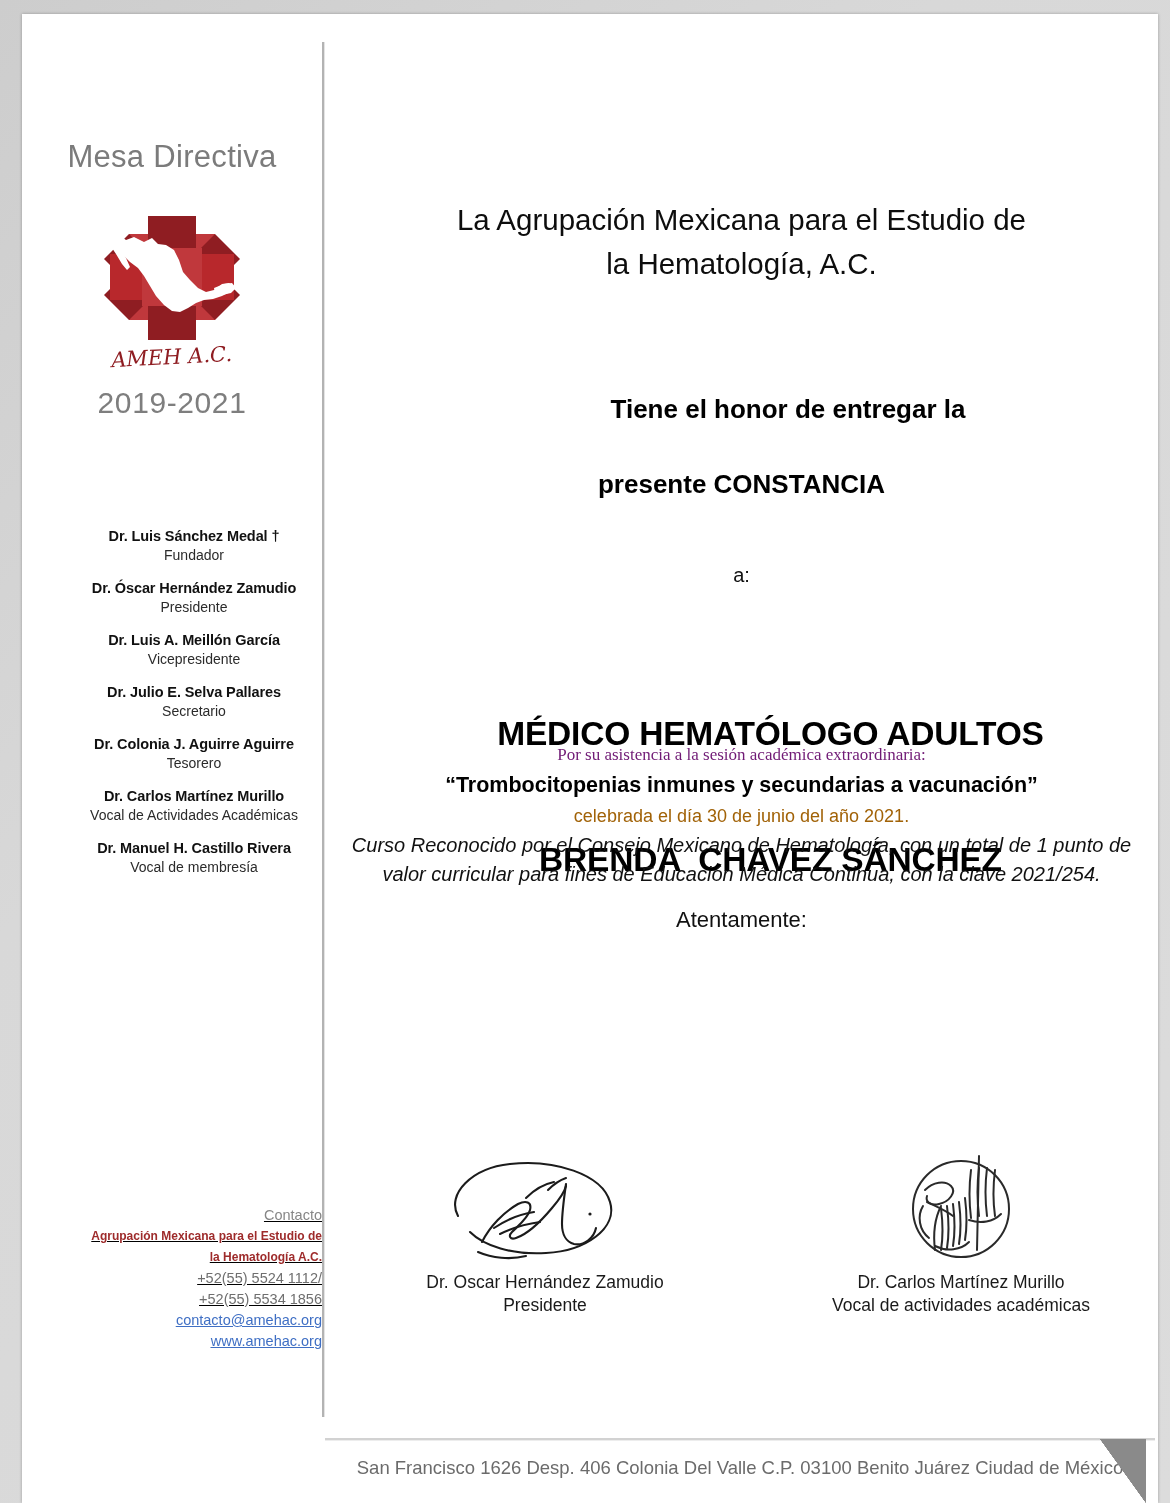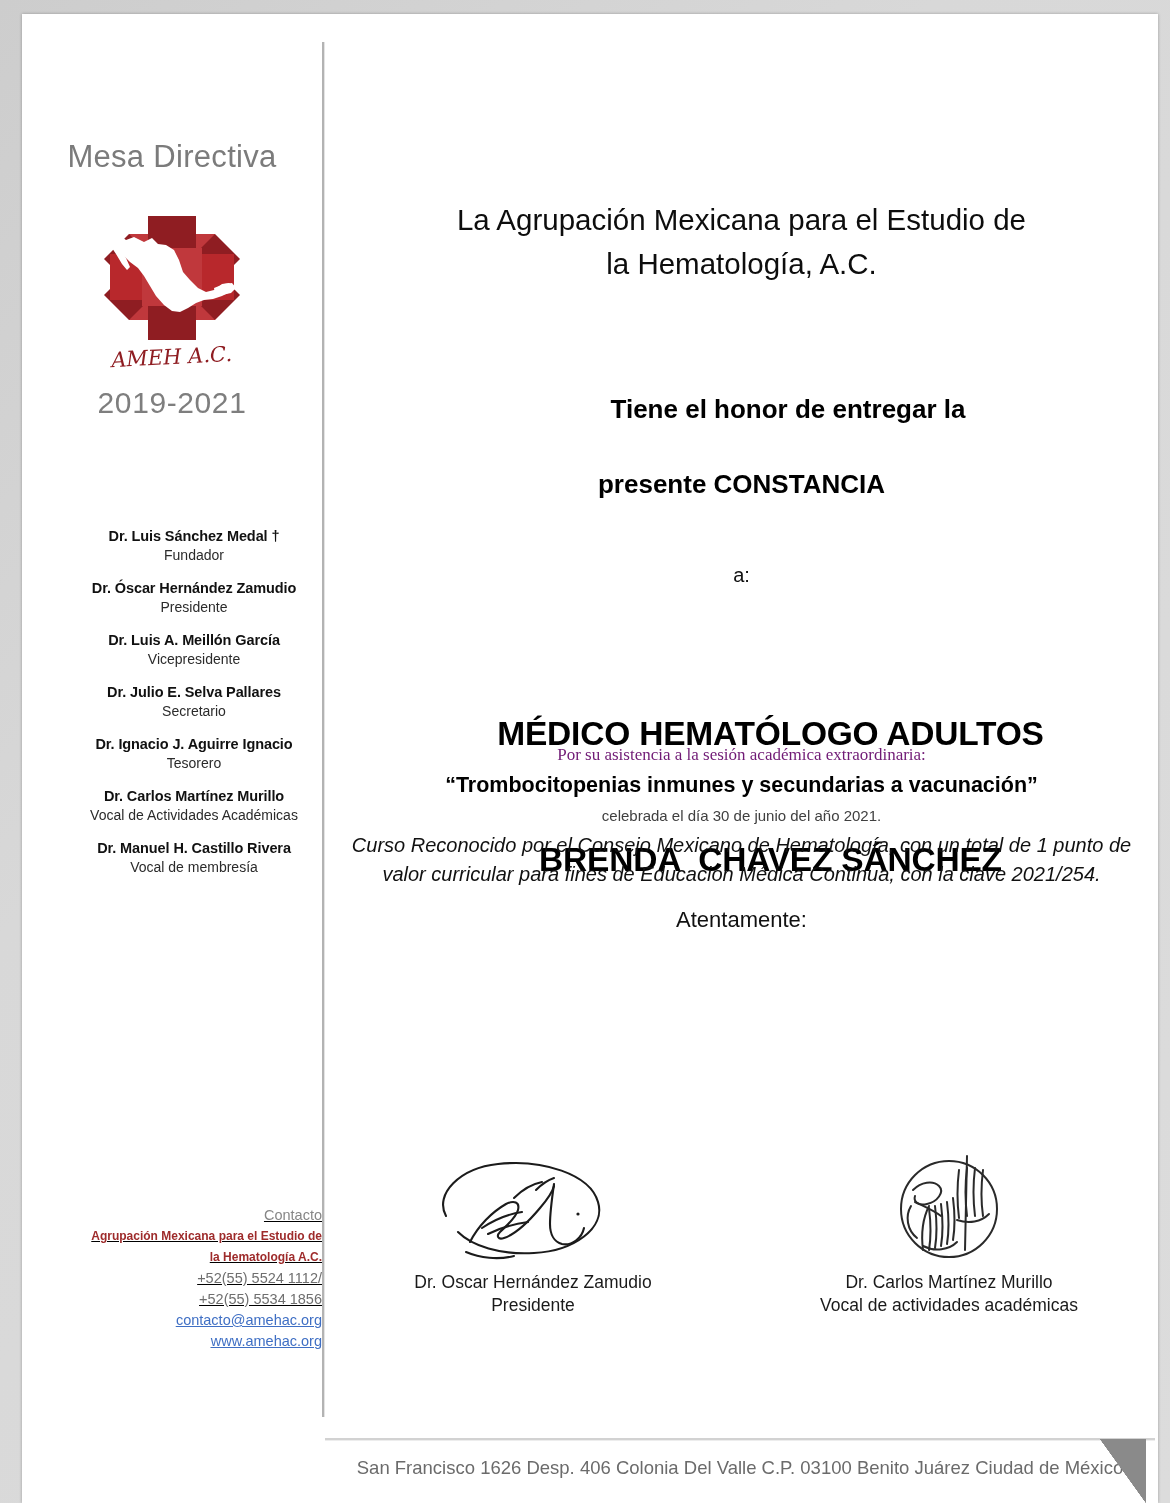--- a/index.html
+++ b/index.html
@@ -221,22 +221,22 @@
     line-height: 29px;
     font-family: Liberation Serif, serif;
   }
   .d-course {
     font-size: 21.5px;
     font-weight: bold;
     color: #000;
     line-height: 32px;
   }
   .d-date {
-    font-size: 15px;
-    color: #404040;
+    font-size: 18px;
+    color: #a16207;
     line-height: 30px;
   }
   .d-ital {
     font-size: 20px;
     font-style: italic;
     color: #111;
     line-height: 29px;
   }
 
   .atentamente {
@@ -245,21 +245,21 @@
     width: 833px;
     text-align: center;
     font-size: 22px;
     color: #111;
   }
 
   
   .sig-area {
     position: absolute;
     top: 1140px;
-    left: 0;
+    left: 12px;
     width: 833px;
     display: flex;
   }
   .sig-block {
     width: 416px;
     text-align: center;
     position: relative;
   }
   .sig-img { display: block; margin: 0 auto; }
   .sig-name {
@@ -368,21 +368,21 @@
         </div>
         <div class="member">
           <div class="m-name">Dr. Luis A. Meillón García</div>
           <div class="m-role">Vicepresidente</div>
         </div>
         <div class="member">
           <div class="m-name">Dr. Julio E. Selva Pallares</div>
           <div class="m-role">Secretario</div>
         </div>
         <div class="member">
-          <div class="m-name">Dr. Ignacio J. Aguirre Ignacio</div>
+          <div class="m-name">Dr. Colonia J. Aguirre Aguirre</div>
           <div class="m-role">Tesorero</div>
         </div>
         <div class="member">
           <div class="m-name">Dr. Carlos Martínez Murillo</div>
           <div class="m-role">Vocal de Actividades Académicas</div>
         </div>
         <div class="member">
           <div class="m-name">Dr. Manuel H. Castillo Rivera</div>
           <div class="m-role">Vocal de membresía</div>
         </div>

